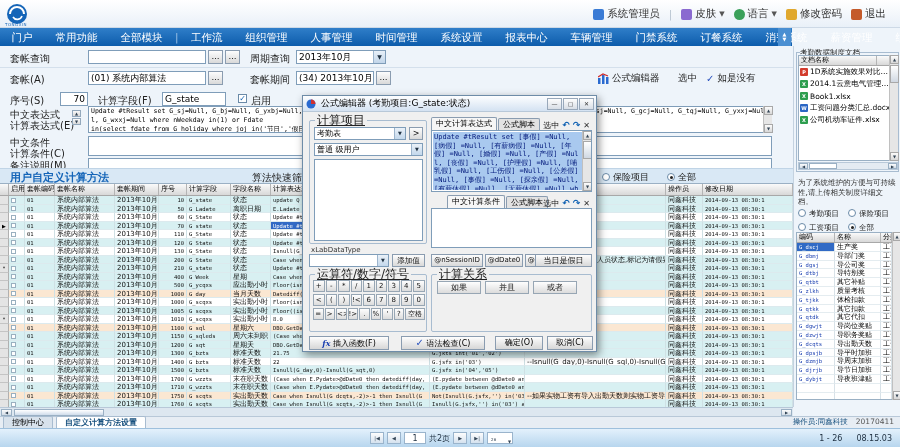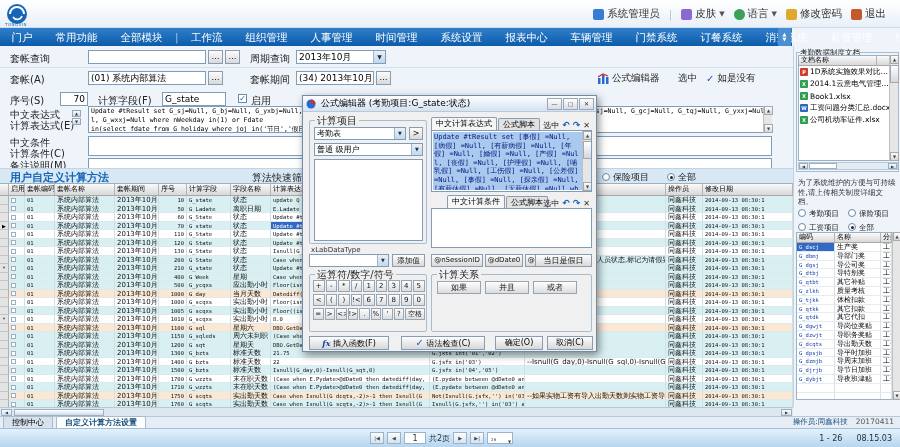--- a/index.html
+++ b/index.html
@@ -70,21 +70,21 @@
   
   .dialog { position:absolute; left:302px; top:95px; width:295px; height:257px; background:#f0f0f0;
     border:1px solid #6e8ca8; box-shadow:2px 3px 8px rgba(0,0,0,.45); z-index:50; }
   .dlg-title { position:absolute; left:0; top:0; width:100%; height:16px; background:linear-gradient(#fdfeff,#d4e2f2);
     border-bottom:1px solid #b8c8d8; font-size:9px; color:#000; line-height:15px; padding-left:18px; white-space:nowrap; overflow:hidden; }
   .dlg-ico { position:absolute; left:3px; top:3px; width:10px; height:10px; }
   .win-btns { position:absolute; right:2px; top:2px; display:flex; gap:1px; }
   .win-btn { width:15px; height:12px; background:linear-gradient(#fdfdfd,#d8dee6); border:1px solid #98a8ba;
     font-size:6px; line-height:10px; text-align:center; color:#333; cursor:pointer; }
   .groupbox { position:absolute; border:1px solid #a8bcd0; border-radius:2px; }
-  .gb-label { position:absolute; top:-5px; left:5px; background:#f0f0f0; font-size:10px; color:#222; padding:0 2px; line-height:9px; white-space:nowrap; }
+  .gb-label { position:absolute; top:-5px; left:5px; background:#f0f0f0; font-size:12px; color:#222; padding:0 2px; line-height:9px; white-space:nowrap;text-decoration:underline; }
   .combo { position:absolute; background:#fff; border:1px solid #7f9db9; font-size:8px; line-height:11px; padding:0 13px 0 2px; white-space:nowrap; overflow:hidden; }
   .combo .arrow { position:absolute; right:0; top:0; width:11px; height:100%; background:linear-gradient(#eaf1f8,#c4d8ec);
     border-left:1px solid #9cb4cc; font-size:5px; text-align:center; color:#234; line-height:11px; }
   .small-btn { position:absolute; background:linear-gradient(#fdfdfd,#d9d9d9); border:1px solid #8a9cb0; font-size:8px;
     text-align:center; cursor:pointer; color:#111; white-space:nowrap; overflow:hidden; }
   .listbox { position:absolute; background:#fff; border:1px solid #7f9db9; }
   .dlg-tabs { position:absolute; display:flex; align-items:flex-end; height:13px; font-size:8px; }
   .dlg-tab { padding:0 4px; height:12px; line-height:12px; border:1px solid #8a9cb0; border-bottom:none; background:#e2e2e2;
     margin-right:1px; border-radius:2px 2px 0 0; white-space:nowrap; cursor:pointer; }
   .dlg-tab.active { background:#f6f6f6; height:13px; }

